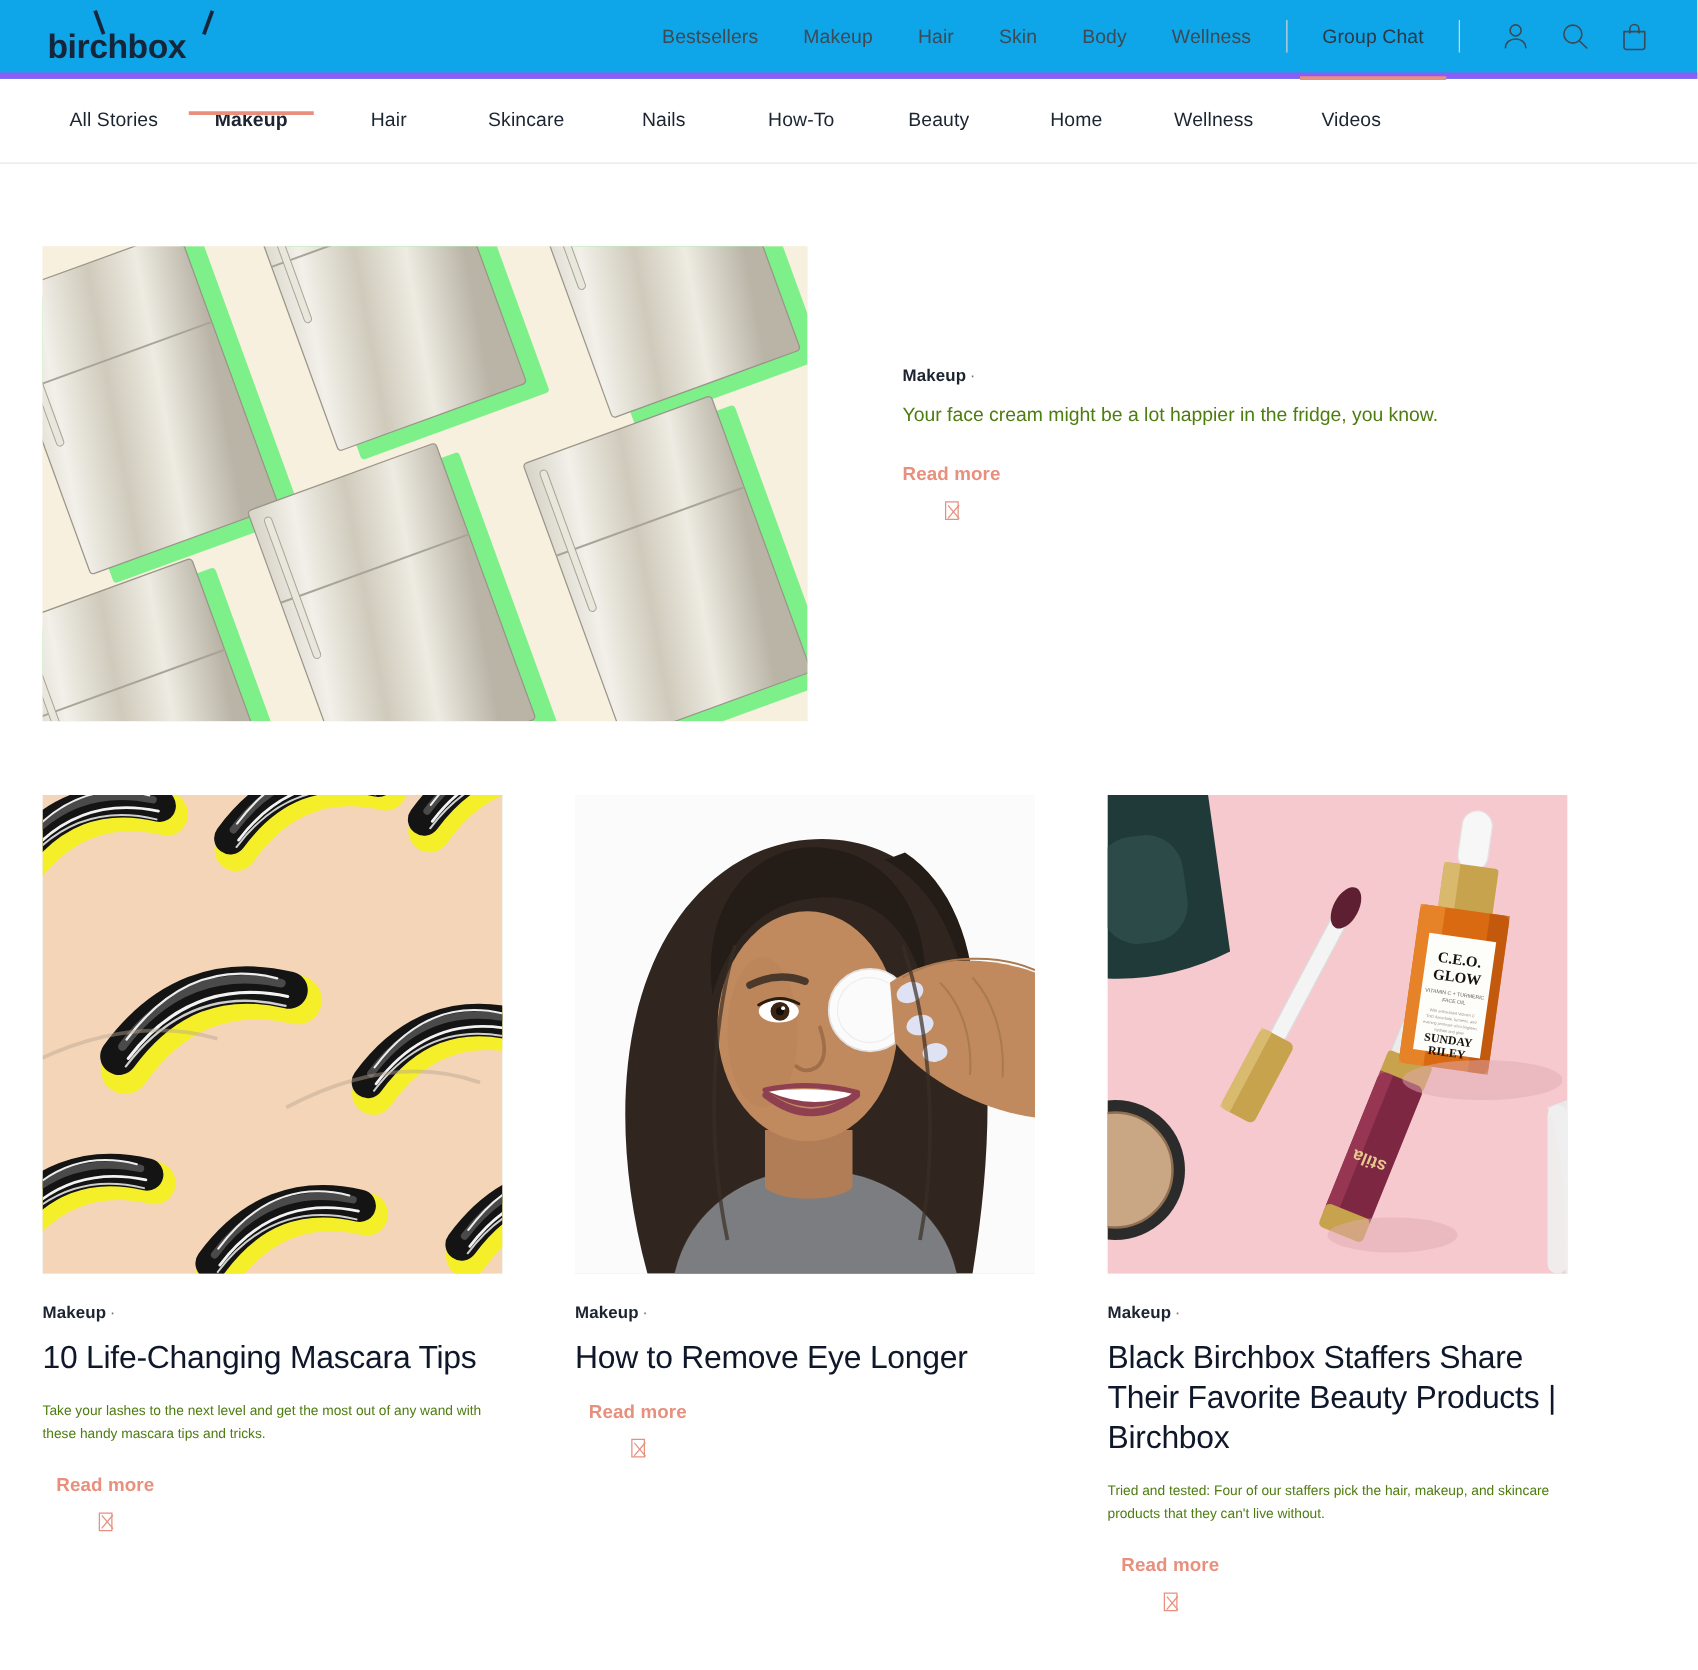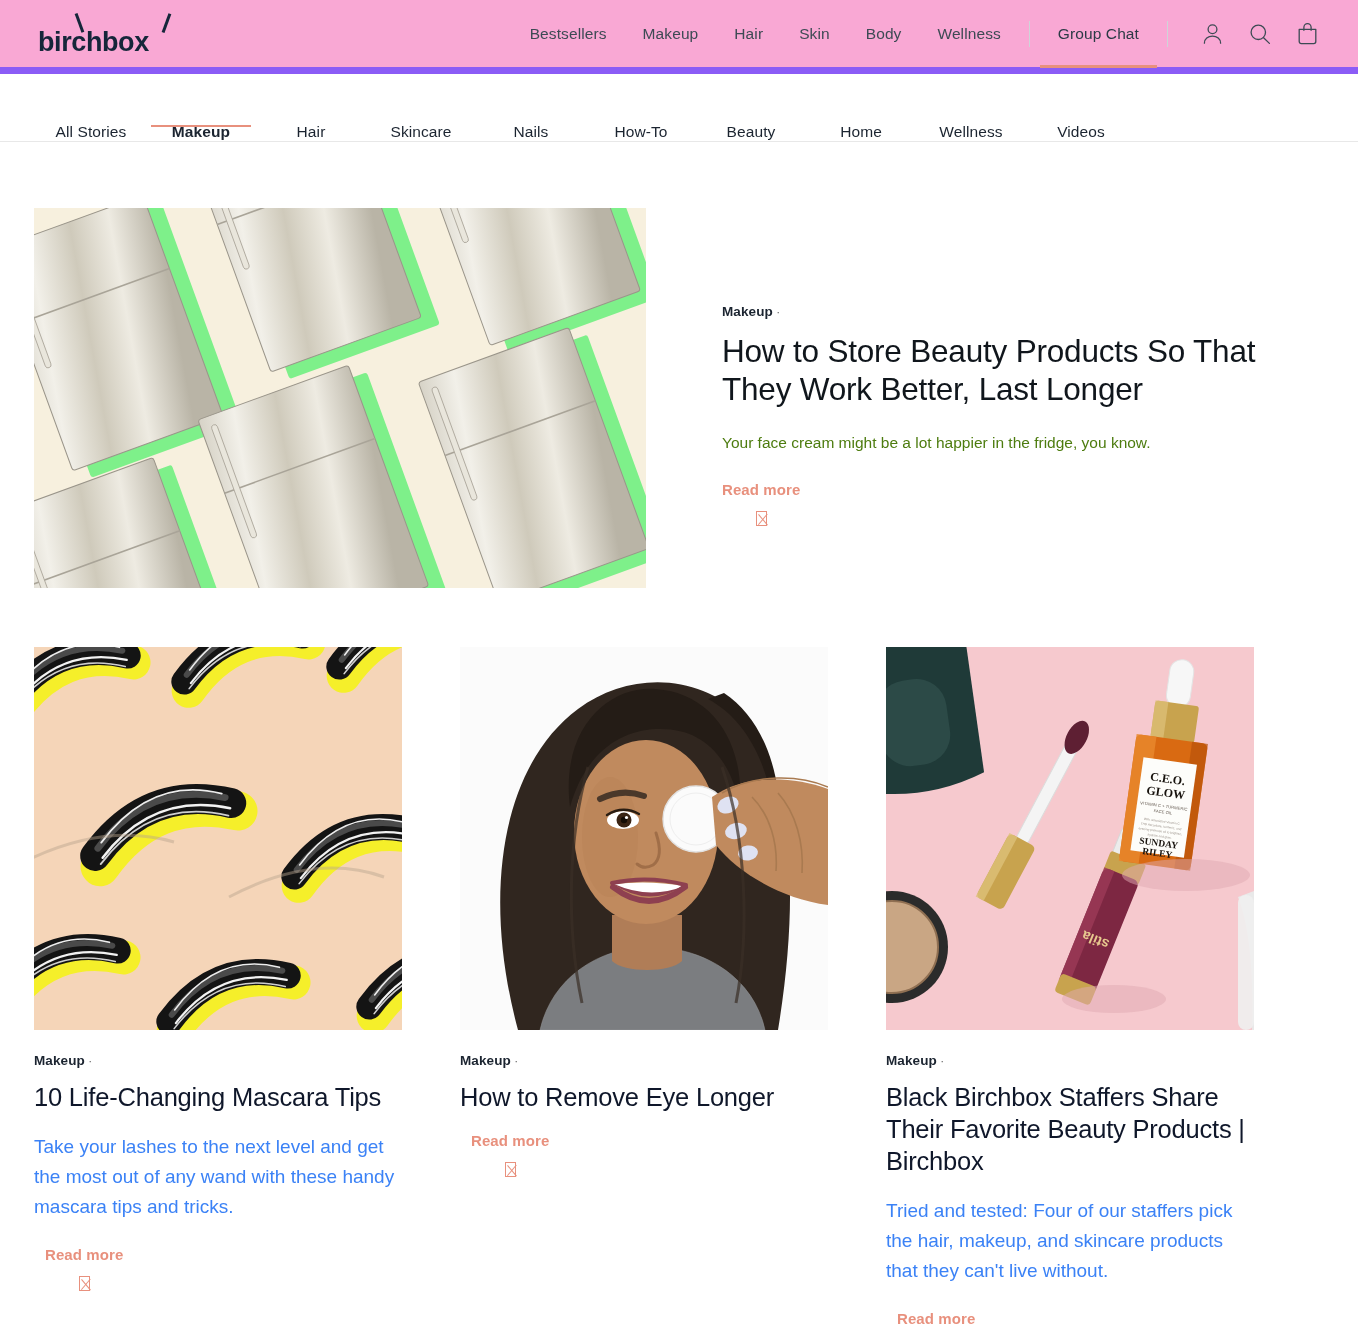--- a/index.html
+++ b/index.html
@@ -8,26 +8,26 @@
     width: 1358px;
     height: 1336px;
     background: #ffffff;
     font-family: "Liberation Sans", sans-serif;
     color: #1b2430;
     overflow: hidden;
   }
 
   
   .top-header {
-    height: 74px;
+    height: 63px;
     display: flex;
     align-items: center;
-    border-bottom: 7px solid #8b5cf6;
+    border-bottom: 5px solid #8b5cf6;
     position: relative;
-    background: #f9a8d4;
+    background: #0ea5e9;
   }
 
   .logo-wrap {
     margin-left: 38px;
     position: relative;
     width: 170px;
     height: 50px;
   }
   .logo-text {
     position: absolute;
@@ -82,21 +82,21 @@
     gap: 26px;
     margin-left: 24px;
     margin-right: 40px;
   }
   .hicon { cursor: pointer; display: block; }
 
   
   .sub-nav {
     height: 68px;
     display: flex;
-    align-items: flex-end;
+    align-items: center;
     border-bottom: 1px solid #e8e8e8;
     padding-left: 36px;
     background: #fff;
   }
   .sub-nav-item {
     display: flex;
     align-items: center;
     justify-content: center;
     font-size: 15.5px;
     color: #1b2430;
@@ -213,23 +213,23 @@
   .card-title {
     font-size: 25.5px;
     font-weight: 400;
     line-height: 1.26;
     letter-spacing: -0.2px;
     color: #0f172a;
     margin-bottom: 19px;
     cursor: pointer;
   }
   .card-desc {
-    font-size: 19px;
+    font-size: 11px;
     line-height: 1.58;
-    color: #3b82f6;
+    color: #4d7c0f;
     margin-bottom: 24px;
   }
   .card .read-more { margin-left: 11px; }
 
   
   svg.art { display: block; width: 100%; height: 100%; }
 </style>
 </head>
 <body>
 
@@ -340,21 +340,20 @@
             </g>
           </g>
         </g>
       </svg>
     </div>
 
     <div class="featured-text">
       <div class="eyebrow">
         <span>Makeup</span><span class="dot">·</span>
       </div>
-      <h1 class="feat-title">How to Store Beauty Products So That They Work Better, Last Longer</h1>
       <p class="feat-desc">Your face cream might be a lot happier in the fridge, you know.</p>
       <a class="read-more">
         <span>Read more</span>
         <span class="tofu"></span>
       </a>
     </div>
   </div>
 
   <div class="card-grid">
 

